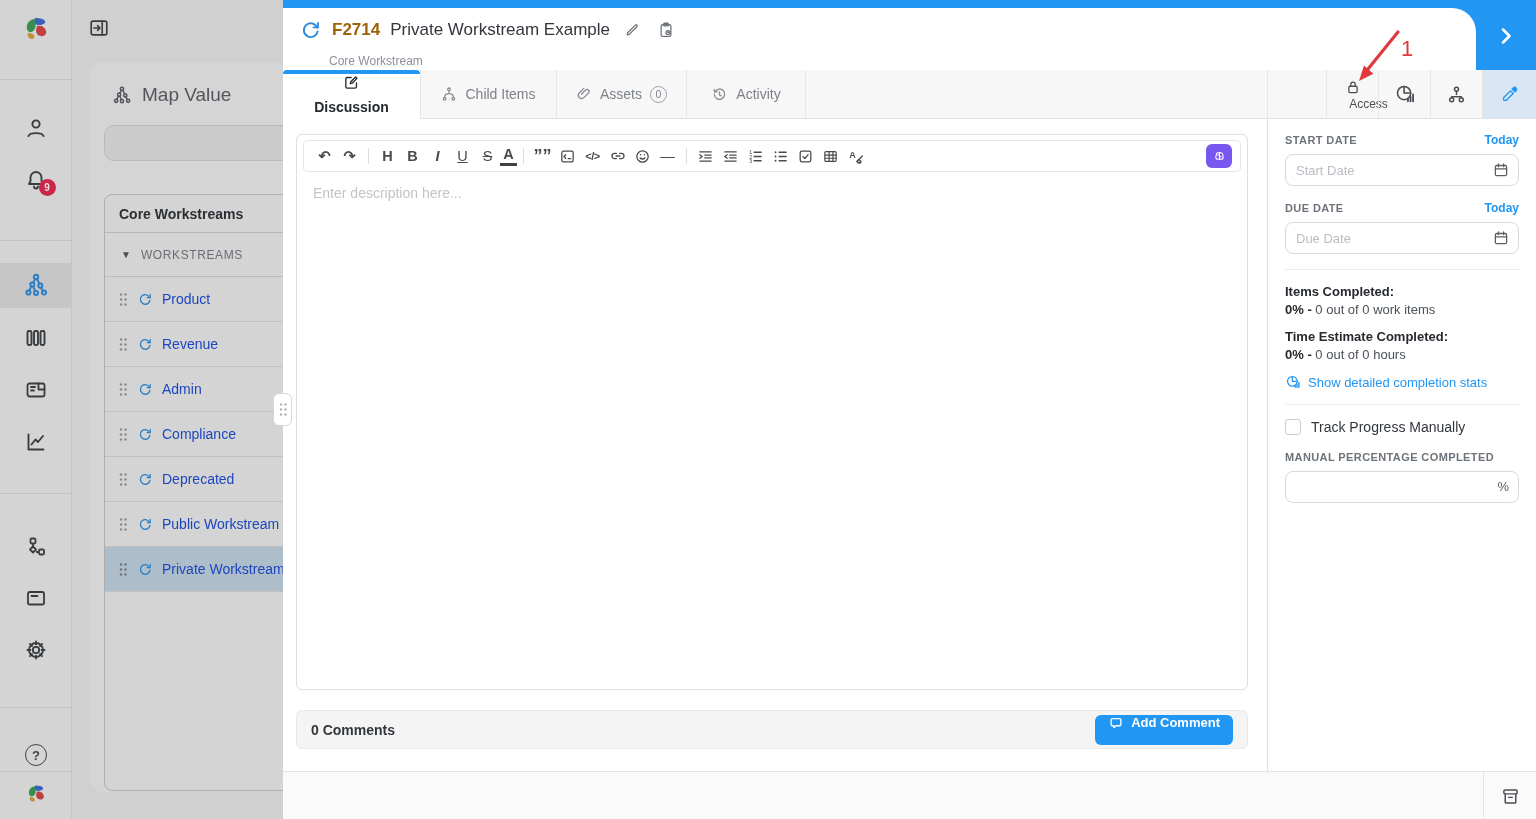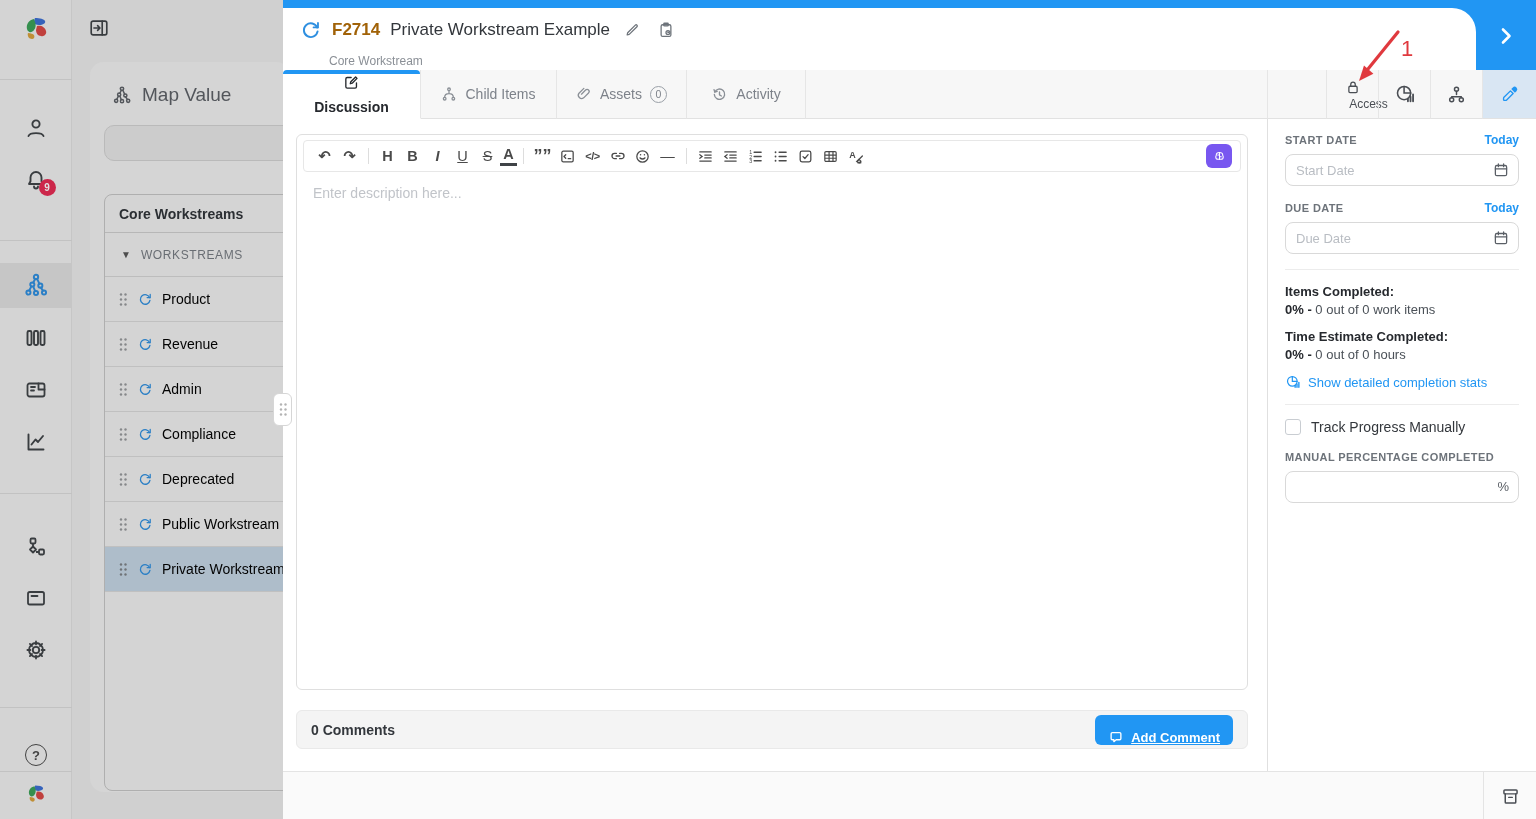--- a/index.html
+++ b/index.html
@@ -21,21 +21,21 @@
   .collapse-btn { position:absolute; left:14px; top:15px; width:26px; height:26px; display:flex; align-items:center; justify-content:center; }
   .map-card { position:absolute; left:18px; top:62px; width:200px; height:730px; background:#f2f2f2; border-radius:14px; }
   .map-title { position:absolute; left:22px; top:22px; display:flex; align-items:center; gap:10px; color:#5c6066; font-size:19px; }
   .map-search { position:absolute; left:14px; top:63px; width:190px; height:36px; background:#e7e7e7; border:1px solid #d3d3d3; border-radius:10px; }
   .ws-card { position:absolute; left:14px; top:132px; width:190px; height:597px; background:#f0f0f0; border:1px solid #c6c6c6; border-radius:8px; overflow:hidden; }
   .ws-head { height:38px; display:flex; align-items:center; padding-left:14px; font-size:14px; font-weight:bold; color:#2f3338; border-bottom:1px solid #cfcfcf; }
   .ws-section { height:44px; display:flex; align-items:center; gap:10px; padding-left:16px; border-bottom:1px solid #d6d6d6; }
   .ws-section .caret { font-size:10px; color:#555; }
   .ws-section .lbl { font-size:12px; color:#767b82; letter-spacing:.6px; }
   .ws-item { height:45px; display:flex; align-items:center; gap:9px; padding-left:13px; border-bottom:1px solid #d9d9d9; background:transparent; }
-  .ws-item .name { font-size:14px; color:#000000; white-space:nowrap; overflow:hidden;text-align:center; }
+  .ws-item .name { font-size:14px; color:#1d4ed8; white-space:nowrap; overflow:hidden;text-align:center; }
   .ws-item.selected { background:#c5d6e5; }
 
   .dim { position:absolute; left:0; top:0; width:283px; height:100%; background:rgba(20,20,20,.13); z-index:4; }
 
   
   .modal { position:absolute; left:283px; top:0; width:1253px; height:819px; z-index:5; background:#fff; }
   .blue-top { position:absolute; left:0; top:0; width:1253px; height:70px; background:#2196f3; }
   .head-white { position:absolute; left:0; top:8px; width:1193px; height:62px; background:#fff; border-top-right-radius:24px; }
   .chev { position:absolute; left:1199px; top:14px; width:48px; height:44px; display:flex; align-items:center; justify-content:center; }
 
@@ -65,21 +65,21 @@
   .tb { width:25px; height:24px; display:flex; align-items:center; justify-content:center; color:#4a4a4a; font-size:14px; }
   .tb.txt { font-weight:bold; font-size:14.5px; }
   .tsep { width:1px; height:16px; background:#ddd; margin:0 6px; }
   .ai-btn { margin-left:auto; width:26px; height:24px; background:#7857f0; border-radius:6px; display:flex; align-items:center; justify-content:center; }
   .ph { position:absolute; left:16px; top:50px; font-size:14px; color:#c1c4c9; }
 
   .comments { position:absolute; left:13px; top:591px; width:952px; height:39px; background:#f4f4f4; border:1px solid #e9e9e9;
               border-radius:6px; display:flex; align-items:center; padding:3px 14px; }
   .ccount { font-size:14px; font-weight:bold; color:#33373c; }
   .addc { margin-left:auto; height:30px; background:#2196f3; border:none; border-radius:6px; color:#fff; font-weight:bold; font-size:13px;
-          display:flex; align-items:flex-end; gap:7px; padding:0 13px; font-family:"Liberation Sans",sans-serif;text-decoration:underline; }
+          display:flex; align-items:flex-start; gap:7px; padding:0 13px; font-family:"Liberation Sans",sans-serif; }
 
   
   .details { position:absolute; right:0; top:0; width:269px; height:652px; border-left:1px solid #e0e0e0; background:#fff; padding:14px 17px; }
   .lblrow { display:flex; align-items:center; justify-content:space-between; margin-bottom:7px; }
   .flabel { font-size:11px; font-weight:bold; color:#6d737a; letter-spacing:.4px; }
   .today { font-size:12px; font-weight:bold; color:#2196f3; }
   .fin { position:relative; margin-bottom:15px; }
   .fin input { width:100%; height:32px; border:1px solid #d9d9d9; border-radius:8px; padding:0 34px 0 10px; font-size:13px;
                font-family:"Liberation Sans",sans-serif; color:#333; background:#fff; }
   .fin input::placeholder { color:#b9bdc3; }

